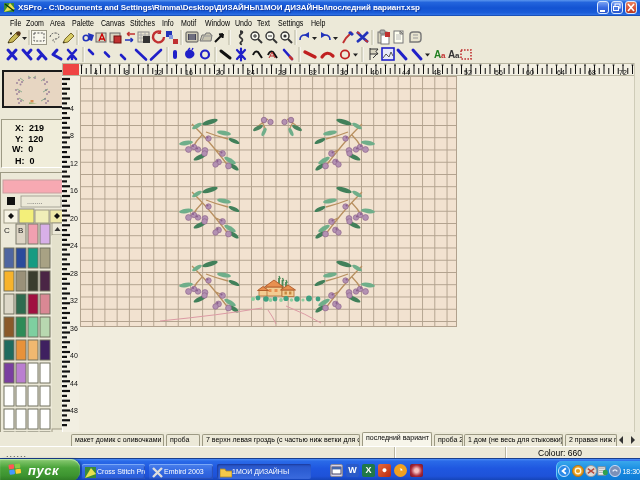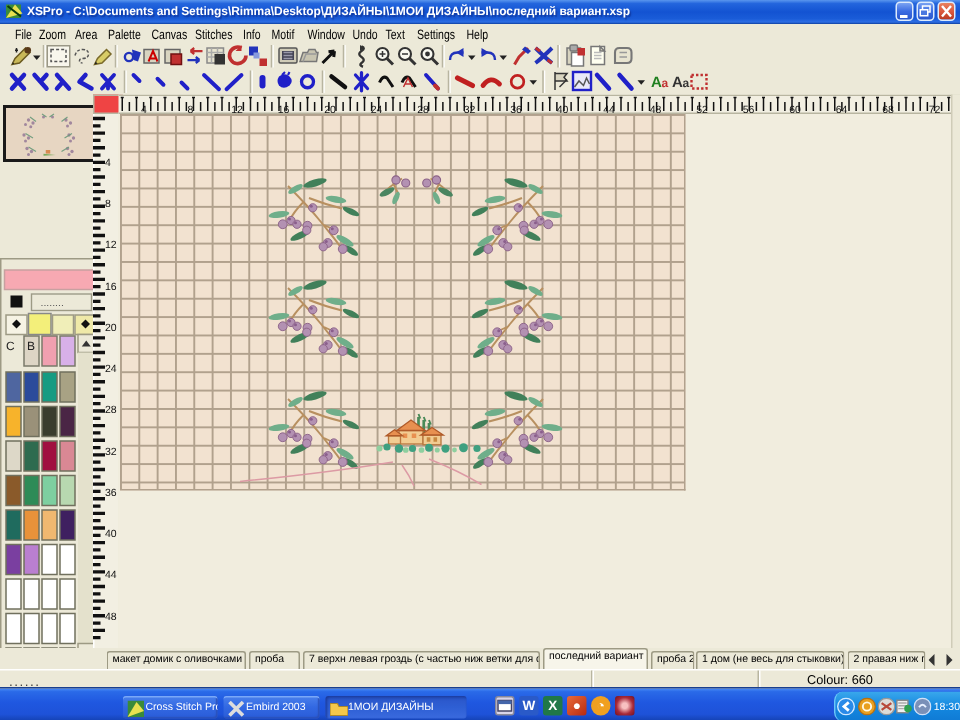--- a/index.html
+++ b/index.html
@@ -299,20 +299,26 @@
           <circle cx="42" cy="31" r="1"></circle>
         <circle cx="25" cy="6" r="1"></circle>
           <circle cx="31" cy="6" r="1"></circle>
       </g>
       <g stroke="#6a9a7a" stroke-width="0.8" opacity="0.9">
           <path d="M16 6 l4 3 M41 6 l-4 3 M13 17 l5 3 M44 17 l-5 3 M15 26 l5 3 M42 26 l-5 3 M24 4 l3 2 M32 4 l-3 2"></path>
         </g>
       <rect x="26.5" y="28" width="3" height="2.4" fill="#d88a50"></rect>
         <path d="M25 30.5 l8 0.8 l-8 0.5 z" fill="#7aa85a"></path>
     </svg>
+  </div>
+  <div id="infobox" class="abs">
+    <div style="top:3px">X:  219</div>
+    <div style="top:14px">Y:  120</div>
+    <div style="top:24px;left:10px">W:  0</div>
+    <div style="top:36px">H:  0</div>
   </div>
   <div id="palpanel" class="abs">
     <svg width="64" height="271" viewBox="0 0 64 271">
       <rect x="2" y="7" width="60" height="13" fill="#f7a9b2" stroke="#c8a0a0" stroke-width="1"></rect>
       <rect x="6" y="24" width="8" height="8" fill="#111"></rect>
       <rect x="20" y="23" width="40" height="11" fill="#ece9d8" stroke="#fff" stroke-width="1"></rect>
         <rect x="20" y="23" width="40" height="11" fill="none" stroke="#9d9a84" stroke-dasharray="0"></rect>
       <text x="26" y="31" font-size="7" fill="#555">........</text>
       <g>
         <rect x="3" y="37" width="14" height="13" fill="#f6f3e4" stroke="#9d9a84"></rect>
@@ -796,20 +802,31 @@
   <div id="status" class="abs">
     <span class="abs" style="left:6px;top:2px;letter-spacing:1px;color:#444">......</span>
     <span class="abs" style="left:538px;top:1px;font-size:8.5px">Colour: 660</span>
       <span class="abs" style="left:394px;top:0;width:1px;height:12px;background:#b8b5a0"></span>
       <span class="abs" style="left:395px;top:0;width:1px;height:12px;background:#fff"></span>
       <span class="abs" style="left:505px;top:0;width:1px;height:12px;background:#b8b5a0"></span>
       <span class="abs" style="left:506px;top:0;width:1px;height:12px;background:#fff"></span>
   </div>
 
   <div id="task" class="abs">
+    <div id="start">
+        <svg style="position:absolute;left:8px;top:3px" width="14" height="14" viewBox="0 0 14 14">
+          <g transform="rotate(-8 7 7)">
+            <rect x="1" y="2" width="5.4" height="4.6" rx="1" fill="#f55"></rect>
+            <rect x="7.2" y="2" width="5.4" height="4.6" rx="1" fill="#8c4"></rect>
+            <rect x="1" y="7.4" width="5.4" height="4.6" rx="1" fill="#49f"></rect>
+            <rect x="7.2" y="7.4" width="5.4" height="4.6" rx="1" fill="#fc3"></rect>
+          </g>
+        </svg>
+        <span style="position:absolute;left:28px;top:4px">пуск</span>
+      </div>
     <div class="taskbtn" style="left:82px;width:63px"><svg style="position:absolute;left:3px;top:3px" width="11" height="11">
           <rect width="11" height="11" fill="#3a8a3a"></rect>
           <path d="M0 11 L6 1 L11 7 Z" fill="#e8e050"></path>
         </svg>Cross Stitch Pro…</div>
     <div class="taskbtn" style="left:149px;width:64px"><svg style="position:absolute;left:3px;top:3px" width="11" height="11">
           <path d="M1 1 L10 10 M10 1 L1 10" stroke="#ddd" stroke-width="2.4"></path>
         </svg>Embird 2003</div>
     <div class="taskbtn" style="left:217px;width:94px;background:linear-gradient(180deg,#2a55c8 0%,#2e5fd4 50%,#3a6ade 100%);box-shadow:inset 1px 1px 2px #1a3a9a"><svg style="position:absolute;left:3px;top:4px" width="12" height="10">
           <path d="M0 2 L0 9 L12 9 L12 3 L6 3 L5 1 L0 1 Z" fill="#f4c84a" stroke="#a8862a" stroke-width="0.8"></path>
         </svg>1МОИ ДИЗАЙНЫ</div>

